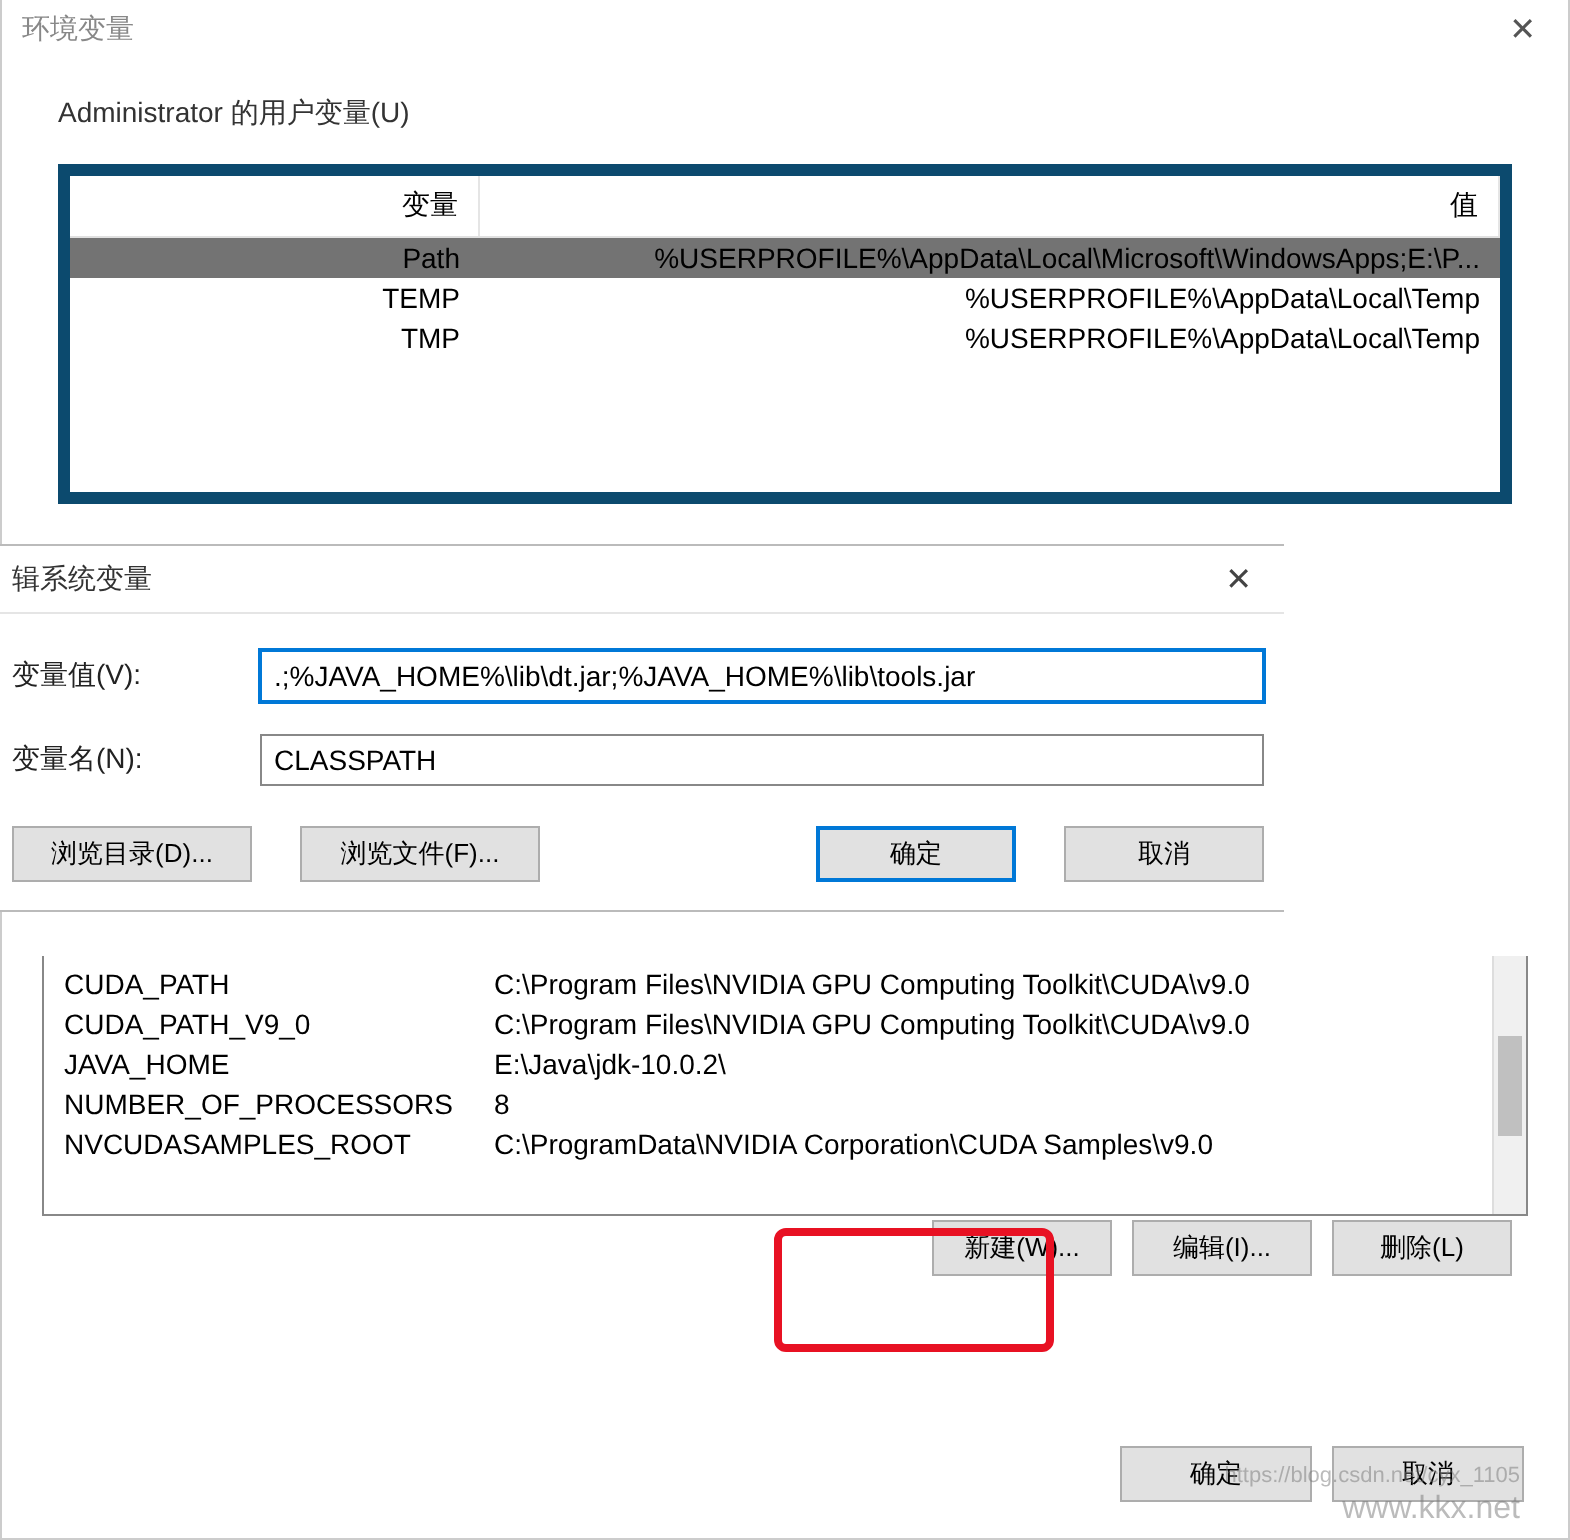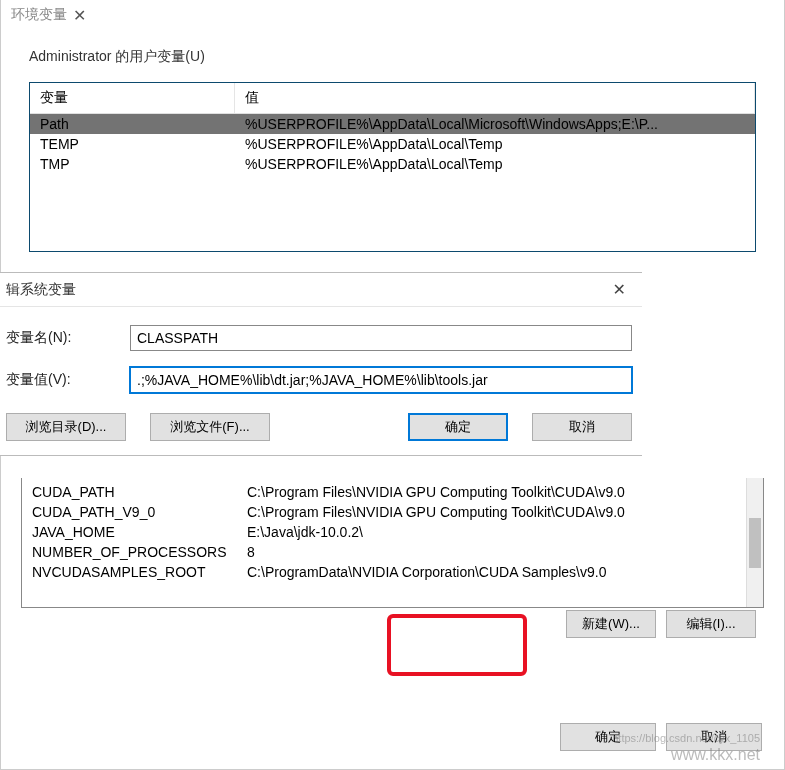--- a/index.html
+++ b/index.html
@@ -21,42 +21,43 @@
   width: 785px;
   height: 770px;
   background: #fff;
   border: 1px solid #ccc;
   border-top: none;
 }
 .titlebar {
   height: 30px;
   display: flex;
   align-items: center;
-  justify-content: flex-start;
+  justify-content: space-between;
   padding: 0 10px 0 10px;
   color: #888;
   font-size: 14px;
 }
 .close-x {
   font-size: 16px;
   color: #555;
   padding: 0 6px;
   cursor: pointer;
 }
 
 .group-label {
   margin: 18px 0 8px 28px;
   font-size: 14px;
   color: #333;
 }
 
 .listview {
   margin: 16px 28px;
-  border: 1px solid #0c4a6e;
-  background: #fff;
+  border: 6px solid #0c4a6e;
+  background: #fff;
+  text-align: right;
 }
 .lv-header {
   display: flex;
   background: #fff;
   border-bottom: 1px solid #e0e0e0;
 }
 .lv-header .col {
   padding: 6px 10px;
   font-size: 14px;
   border-right: 1px solid #e5e5e5;
@@ -265,41 +266,42 @@
         </div>
       </div>
     <div class="sys-scrollbar">
       <div class="sys-thumb"></div>
     </div>
   </div>
 
   <div class="sys-btns">
     <button class="btn">新建(W)...</button>
     <button class="btn">编辑(I)...</button>
+    <button class="btn">删除(L)</button>
   </div>
 
   <div class="bottom-btns">
     <button class="btn" style="min-width:96px">确定</button>
     <button class="btn" style="min-width:96px">取消</button>
   </div>
 </div>
 
 <div class="edit-dialog">
   <div class="edit-title">
     <span>辑系统变量</span>
     <span class="close-x">✕</span>
   </div>
   <div class="edit-body">
     <div class="form-row">
+      <label>变量值(V):</label>
+      <input type="text" class="focused" value=".;%JAVA_HOME%\lib\dt.jar;%JAVA_HOME%\lib\tools.jar" style="">
+    </div>
+    <div class="form-row">
       <label>变量名(N):</label>
       <input type="text" value="CLASSPATH" style="">
-    </div>
-    <div class="form-row">
-      <label>变量值(V):</label>
-      <input type="text" class="focused" value=".;%JAVA_HOME%\lib\dt.jar;%JAVA_HOME%\lib\tools.jar" style="">
     </div>
   </div>
   <div class="edit-buttons">
     <button class="btn" style="min-width:120px">浏览目录(D)...</button>
     <button class="btn" style="min-width:120px">浏览文件(F)...</button>
     <div class="spacer"></div>
     <button class="btn primary" style="min-width:100px">确定</button>
     <button class="btn" style="min-width:100px">取消</button>
   </div>
 </div>

